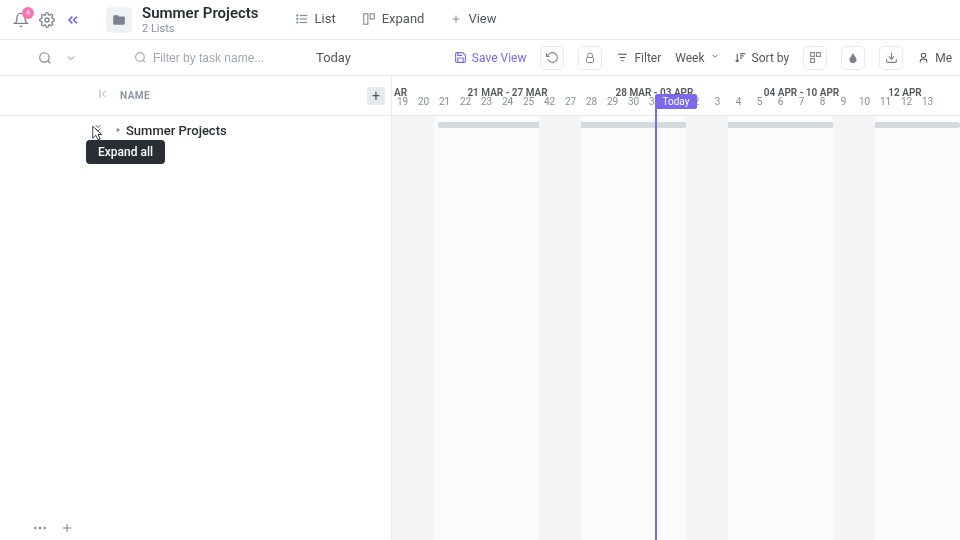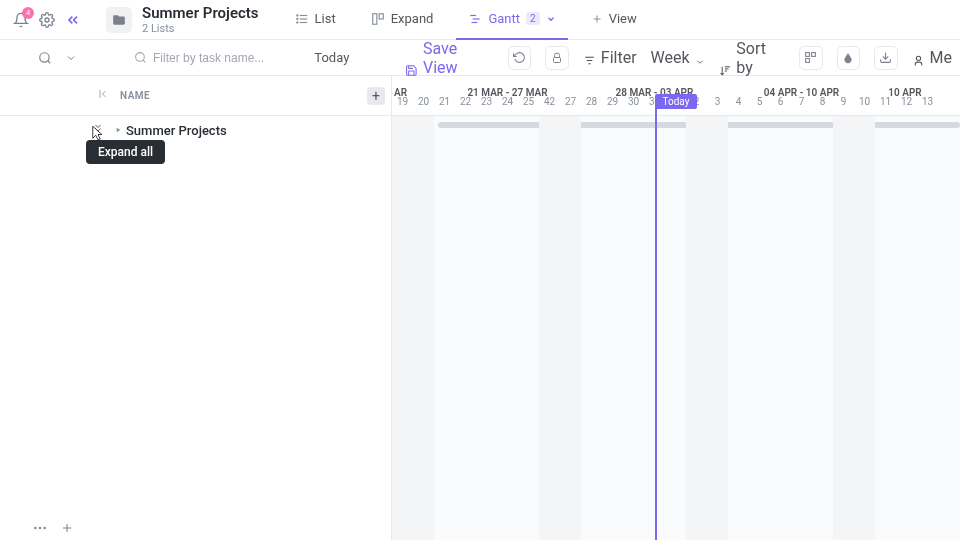--- a/index.html
+++ b/index.html
@@ -8,37 +8,37 @@
 .top-header { display: flex; align-items: center; height: 40px; border-bottom: 1px solid #e8e9ee; padding: 0 8px; }
 .left-icons { display: flex; align-items: center; gap: 8px; padding: 0 4px; }
 .bell-wrap { position: relative; }
 .badge { position: absolute; top: -4px; right: -4px; background: #fd71af; color: #fff; font-size: 8px; width: 12px; height: 12px; border-radius: 50%; display: flex; align-items: center; justify-content: center; }
 .icon-btn { width: 18px; height: 18px; display: flex; align-items: center; justify-content: center; color: #7c828d; cursor: pointer; }
 .chevron-left { color: #7b68ee; }
 .folder-chip { width: 26px; height: 26px; background: #f0f1f3; border-radius: 5px; display: flex; align-items: center; justify-content: center; margin-left: 20px; color: #7c828d; }
 .title-block { margin-left: 10px; line-height: 1.2; }
 .title-text { font-size: 15px; font-weight: 600; color: #292d34; }
 .subtitle-text { font-size: 11px; color: #87909e; }
-.view-tabs { display: flex; align-items: center; height: 100%; margin-left: 24px; gap: 11px; }
+.view-tabs { display: flex; align-items: center; height: 100%; margin-left: 24px; gap: 2px; }
 .view-tab { display: flex; align-items: center; gap: 6px; padding: 0 12px; height: 40px; color: #54575d; cursor: pointer; border-bottom: 2px solid transparent; }
 .view-tab svg { color: #87909e; }
 .view-tab.active { color: #7b68ee; border-bottom-color: #7b68ee; }
 .view-tab.active svg { color: #7b68ee; }
 .tab-count { background: #f0f1f3; color: #7c828d; font-size: 10px; padding: 1px 4px; border-radius: 3px; }
 .view-tab.active .tab-count { background: #ece9fd; color: #7b68ee; }
 
 .toolbar { display: flex; align-items: center; height: 36px; border-bottom: 1px solid #e8e9ee; padding: 0 8px; gap: 28px; }
 .left-tools { display: flex; align-items: center; gap: 8px; padding-left: 28px; }
 .search-box { display: flex; align-items: center; gap: 6px; margin-left: 26px; width: 148px; color: #a1a7b3; }
 .search-box input { border: none; outline: none; font-size: 12px; width: 110px; }
 .search-box input::placeholder { color: #a1a7b3; }
 .today-btn { margin-left: 6px; color: #54575d; font-size: 13px; cursor: pointer; }
 .spacer { flex: 1; }
 .right-tools { display: flex; align-items: center; gap: 14px; }
-.tool-btn { display: flex; align-items: flex-end; gap: 5px; color: #54575d; font-size: 16px; cursor: pointer; }
+.tool-btn { display: flex; align-items: flex-start; gap: 5px; color: #54575d; font-size: 12px; cursor: pointer; }
 .save-view { color: #7b68ee; }
 .round-btn { width: 24px; height: 24px; border: 1px solid #e8e9ee; border-radius: 5px; display: flex; align-items: center; justify-content: center; color: #7c828d; cursor: pointer; }
 
 .content { display: flex; height: calc(540px - 76px); }
 .left-panel { width: 392px; border-right: 1px solid #e8e9ee; position: relative; }
 .panel-header { display: flex; align-items: center; height: 40px; border-bottom: 1px solid #e8e9ee; padding-left: 88px; position: relative; }
 .panel-header-label { font-size: 10px; font-weight: 600; letter-spacing: 0.5px; color: #87909e; }
 .collapse-arrow { position: absolute; left: 98px; top: 12px; color: #a1a7b3; }
 .add-btn { position: absolute; right: 6px; background: #e8e9ee; color: #54575d; width: 18px; height: 18px; border-radius: 4px; display: flex; align-items: center; justify-content: center; font-size: 14px; cursor: pointer; }
 .tree-row { display: flex; align-items: center; height: 28px; padding-left: 86px; font-size: 13px; color: #292d34; font-weight: 500; position: relative; }
@@ -107,32 +107,20 @@
         </svg>
       <span>List</span>
     </div>
     <div class="view-tab">
       <svg width="14" height="14" viewBox="0 0 24 24" fill="none" stroke="currentColor" stroke-width="2">
           <rect x="3" y="3" width="7" height="18"></rect>
           <rect x="14" y="3" width="7" height="9"></rect>
         </svg>
       <span>Expand</span>
     </div>
-    <div class="view-tab active">
-      <svg width="14" height="14" viewBox="0 0 24 24" fill="none" stroke="currentColor" stroke-width="2">
-          <line x1="4" y1="6" x2="14" y2="6"></line>
-          <line x1="8" y1="12" x2="20" y2="12"></line>
-          <line x1="6" y1="18" x2="16" y2="18"></line>
-        </svg>
-      <span>Gantt</span>
-      <span class="tab-count">2</span>
-      <svg width="10" height="10" viewBox="0 0 24 24" fill="none" stroke="currentColor" stroke-width="3">
-          <polyline points="6 9 12 15 18 9"></polyline>
-        </svg>
-    </div>
     <div class="view-tab">
       <svg width="12" height="12" viewBox="0 0 24 24" fill="none" stroke="currentColor" stroke-width="2">
           <line x1="12" y1="5" x2="12" y2="19"></line>
           <line x1="5" y1="12" x2="19" y2="12"></line>
         </svg>
       <span>View</span>
     </div>
   </div>
 </div>
 
@@ -270,21 +258,21 @@
     </div>
   </div>
 
   <div class="gantt-area">
     <div class="timeline-header">
       <div class="week-row" id="week-row">
         <div class="week-cell" style="width:42px;text-align:left;padding-left:2px">AR</div>
       <div class="week-cell" style="width: 147px;">21 MAR - 27 MAR</div>
           <div class="week-cell" style="width: 147px;">28 MAR - 03 APR</div>
           <div class="week-cell" style="width: 147px;">04 APR - 10 APR</div>
-          <div class="week-cell" style="width: 60px;">10 APR</div>
+          <div class="week-cell" style="width: 60px;">12 APR</div>
         </div>
       <div class="day-row" id="day-row">
           <div class="day-cell">19</div>
           <div class="day-cell">20</div>
           <div class="day-cell">21</div>
           <div class="day-cell">22</div>
           <div class="day-cell">23</div>
           <div class="day-cell">24</div>
           <div class="day-cell">25</div>
           <div class="day-cell">42</div>

